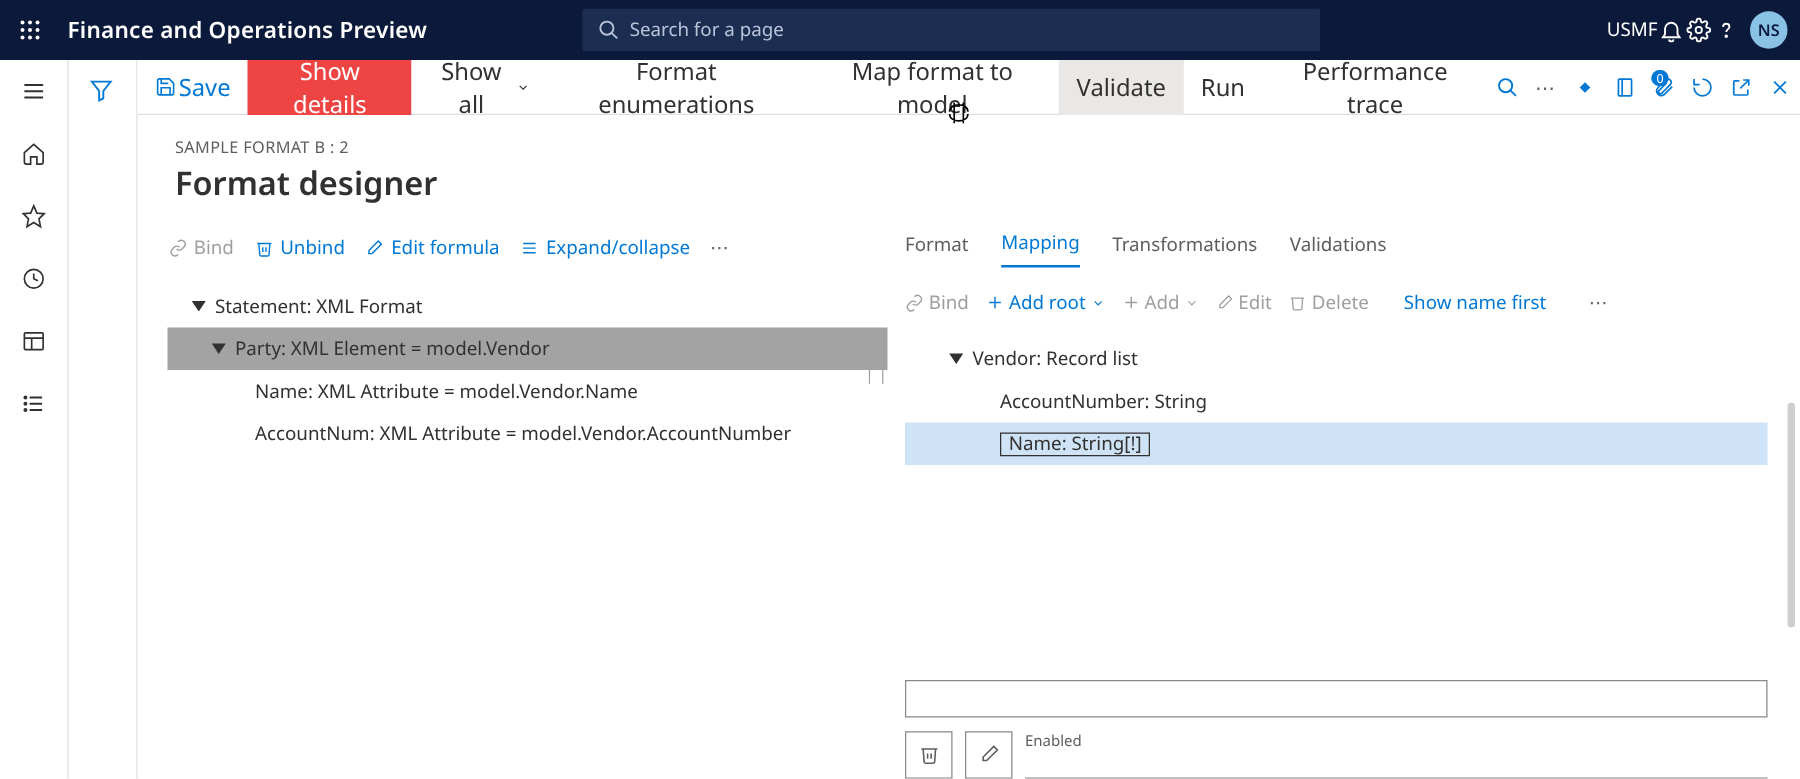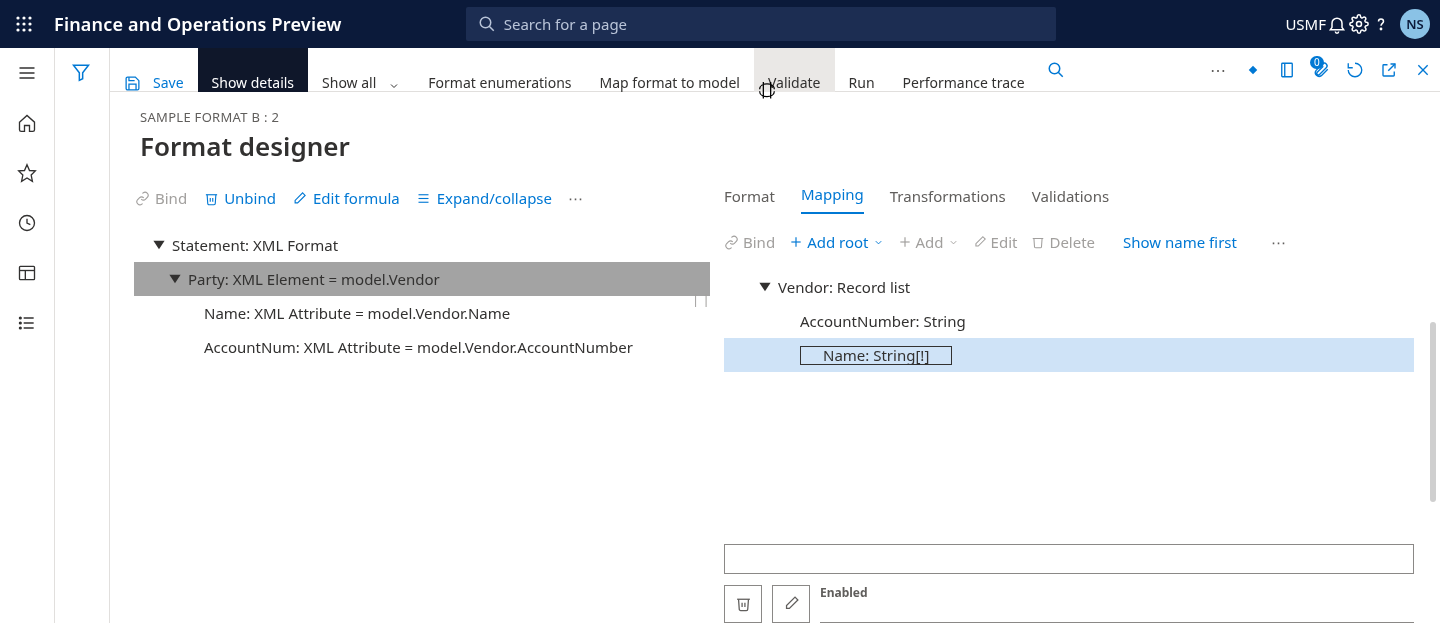--- a/index.html
+++ b/index.html
@@ -21,23 +21,23 @@
   .shell { display: flex; height: calc(623px - 48px); }
   .leftrail { width: 55px; border-right: 1px solid #e1dfdd; display: flex; flex-direction: column; align-items: center; padding-top: 14px; gap: 28px; }
   .rail-icon { width: 22px; height: 22px; display:flex; align-items:center; justify-content:center; color:#323130; cursor:pointer;}
   .filter-col { width: 55px; border-right: 1px solid #e1dfdd; display: flex; justify-content: center; padding-top: 14px; }
   .filter-icon { color: #0078d4; width: 22px; height: 22px; cursor:pointer;}
 
   .main { flex: 1; display: flex; flex-direction: column; }
 
   
   .actionbar { height: 44px; border-bottom: 1px solid #e1dfdd; display: flex; align-items: center; background: #fff; }
-  .ab-btn { height: 44px; padding: 0 14px; display: flex; align-items: flex-end; gap: 12px; font-size: 14px; cursor: pointer; border: none; background: transparent; color: #323130;}
+  .ab-btn { height: 44px; padding: 0 14px; display: flex; align-items: center; gap: 2px; font-size: 19px; cursor: pointer; border: none; background: transparent; color: #323130;}
   .ab-save { color: #0078d4; }
-  .ab-primary { background: #0f172a; color: #fff; }
+  .ab-primary { background: #ef4444; color: #fff; }
   .ab-hover { background: #eae8e6; }
   .ab-spacer { flex:1; }
   .ab-ricon { width: 34px; height: 44px; display:flex; align-items:center; justify-content:center; color:#0078d4; cursor:pointer;}
   .ab-ricon.gray { color:#605e5c; }
   .ab-badge { position:relative; }
   .ab-badge .dot{ position:absolute; top:8px; left:6px; background:#0078d4; color:#fff; font-size:10px; border-radius:9px; padding:0 4px; line-height:13px;}
 
   
   .page-head { padding: 16px 0 10px 30px; }
   .crumb { font-size: 13px; color: #605e5c; letter-spacing: 0.3px; }
@@ -78,24 +78,24 @@
   .muted { color:#a19f9d; display:flex; align-items:center; gap:4px;}
 
   
   .rtree { font-size:15px; margin-left: 14px; position:relative; }
   .rtree .tree-row { height: 34px; }
   .r-ind0 { margin-left: 14px;}
   .r-ind1 { margin-left: 34px;}
   .r-ind2 { margin-left: 62px;}
   .r-ind3 { margin-left: 62px;}
   .sel-right { background:#cfe3f7; }
-  .focus-box { border:1px solid #323130; padding: 0 22px; height: 19px; display:flex; align-items:center; background:#cfe3f7;}
-
-  
-  .bottom-zone { position:absolute; bottom: 0; left:14px; right:26px;font-weight:bold;}
+  .focus-box { border:1px solid #323130; padding: 0 6px; height: 19px; display:flex; align-items:center; background:#cfe3f7;}
+
+  
+  .bottom-zone { position:absolute; bottom: 0; left:14px; right:26px;}
   .thin-input { height: 30px; border:1px solid #8a8886; background:#fff; width:100%; }
   .btn-square { width: 38px; height: 38px; border:1px solid #8a8886; background:#fff; display:flex; align-items:center; justify-content:center; cursor:pointer;}
   .brow { display:flex; align-items:center; gap:10px; margin-top:10px;}
   .small-label { font-size:12px; color:#605e5c;}
 
   
   .vscroll { position:absolute; right:4px; top: 52px; width:6px; height: 180px; background:#cfcfcf; border-radius:3px;}
 
   .ellipsis { letter-spacing:2px; color:#605e5c; cursor:pointer;}
 

